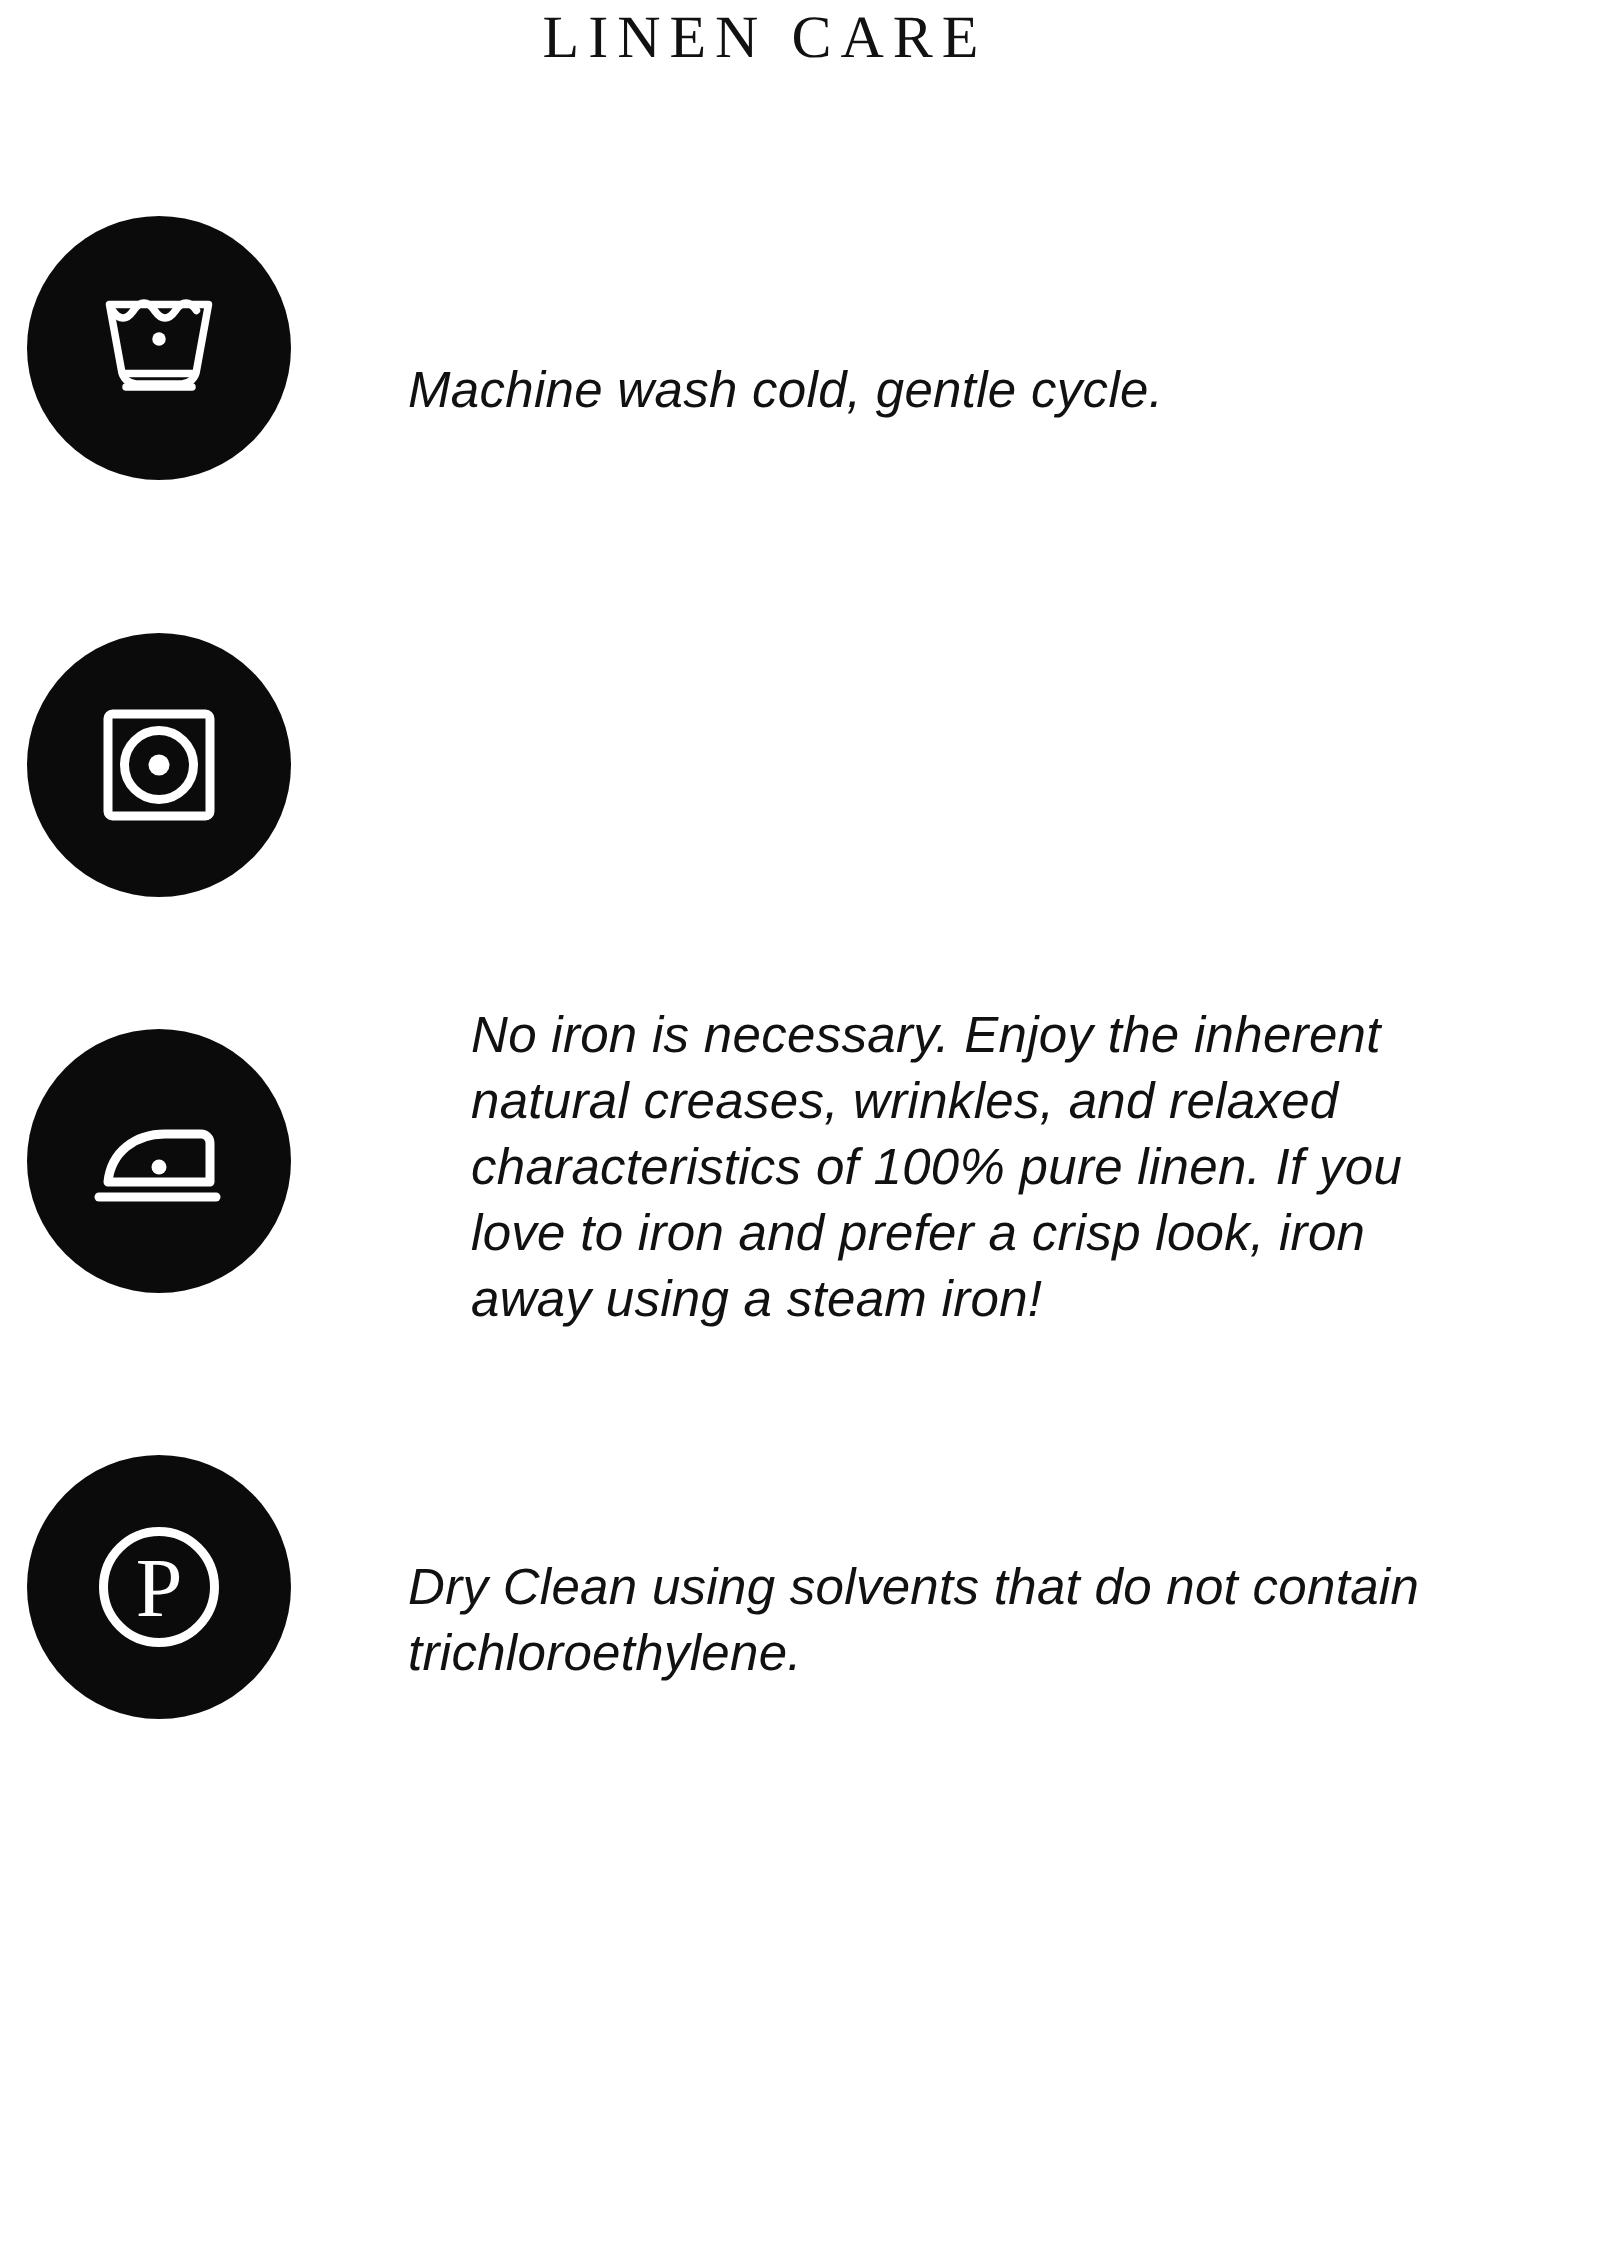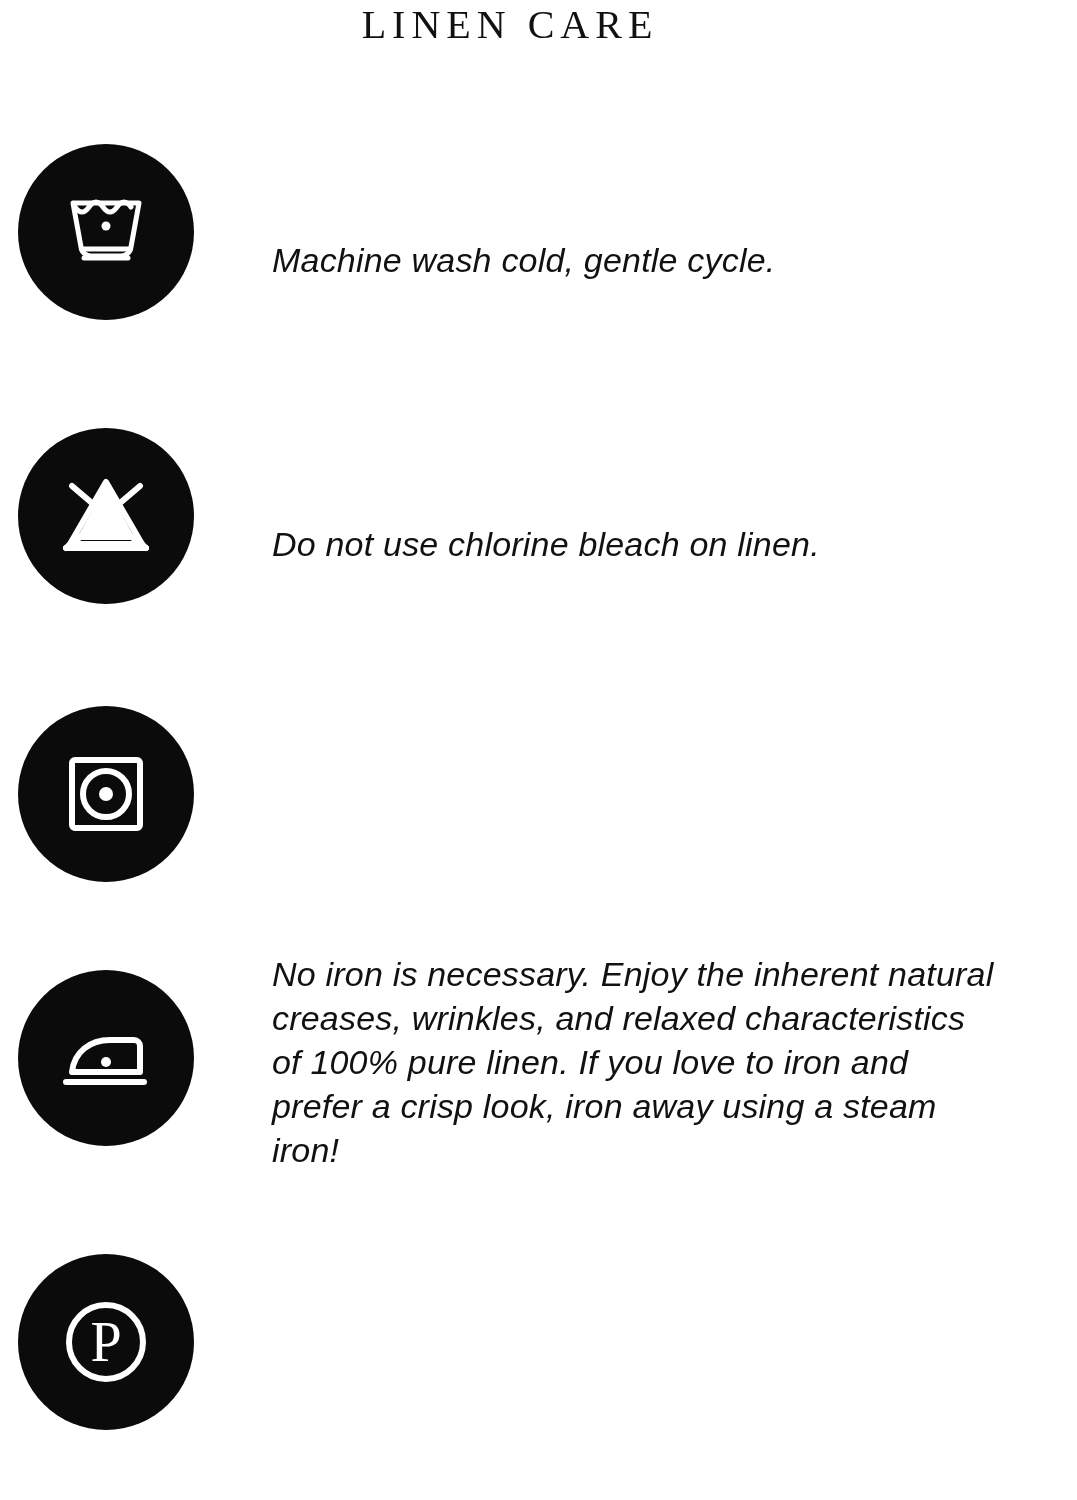--- a/index.html
+++ b/index.html
@@ -70,21 +70,21 @@
     letter-spacing: 0.2px;
     margin: 0;
   }
   
   .row-0 { margin-top: 0; }
   .row-0 .text-cell { padding-top: 56px; }
   .row-1 { margin-top: 108px; }
   .row-1 .text-cell { padding-top: 56px; }
   .row-2 { margin-top: 102px; }
   .row-2 .text-cell { padding-top: 10px; }
-  .row-3 { margin-top: 62px; }
+  .row-3 { margin-top: 62px; gap: 42px; }
   .row-3 .text-cell { padding-top: 8px; }
   .row-4 { margin-top: 82px; }
   .row-4 .text-cell { padding-top: 44px; }
 </style>
 </head>
 <body>
 
 <div class="page">
 
   <div class="title">LINEN CARE</div>
@@ -101,37 +101,20 @@
             <path d="M31 72 h48" stroke="#ffffff" stroke-width="5" stroke-linecap="round"></path>
             <path d="M33 81 h44" stroke="#ffffff" stroke-width="5" stroke-linecap="round"></path>
           </svg>
         </div>
       </div>
       <div class="text-cell">
         <p class="care-text">Machine wash cold, gentle cycle.</p>
       </div>
     </div>
 
-    <div class="care-row row-1">
-      <div class="icon-cell">
-        <div class="icon-badge">
-          <svg width="112" height="112" viewBox="0 0 112 112" aria-hidden="true">
-            <path d="M56 22 L92 84 H20 Z" fill="none" stroke="#ffffff" stroke-width="6" stroke-linejoin="round"></path>
-            <path d="M56 26 L86 80 H26 Z" fill="#ffffff"></path>
-            <path d="M22 26 L90 84" stroke="#ffffff" stroke-width="6" stroke-linecap="round"></path>
-            <path d="M90 26 L22 84" stroke="#ffffff" stroke-width="6" stroke-linecap="round"></path>
-            <path d="M16 88 h80" stroke="#ffffff" stroke-width="6" stroke-linecap="round"></path>
-            <path d="M16 88 l8 -8 M96 88 l-8 -8" stroke="#ffffff" stroke-width="6" stroke-linecap="round"></path>
-          </svg>
-        </div>
-      </div>
-      <div class="text-cell">
-        <p class="care-text">Do not use chlorine bleach on linen.</p>
-      </div>
-    </div>
 
     <div class="care-row row-2">
       <div class="icon-cell">
         <div class="icon-badge">
           <svg width="108" height="108" viewBox="0 0 108 108" aria-hidden="true">
             <rect x="20" y="20" width="68" height="68" rx="3" fill="none" stroke="#ffffff" stroke-width="6"></rect>
             <circle cx="54" cy="54" r="23" fill="none" stroke="#ffffff" stroke-width="6"></circle>
             <circle cx="54" cy="54" r="7" fill="#ffffff"></circle>
           </svg>
         </div>
@@ -155,16 +138,19 @@
 
     <div class="care-row row-4">
       <div class="icon-cell">
         <div class="icon-badge">
           <svg width="112" height="112" viewBox="0 0 112 112" aria-hidden="true">
             <circle cx="56" cy="56" r="37" fill="none" stroke="#ffffff" stroke-width="6"></circle>
             <text x="56" y="75" text-anchor="middle" font-family="Liberation Serif, serif" font-size="56" fill="#ffffff">P</text>
           </svg>
         </div>
       </div>
+      <div class="text-cell">
+        <p class="care-text">Dry Clean using solvents that do not contain trichloroethylene.</p>
+      </div>
     </div>
 
   </div>
 </div>
 
 </body></html>

